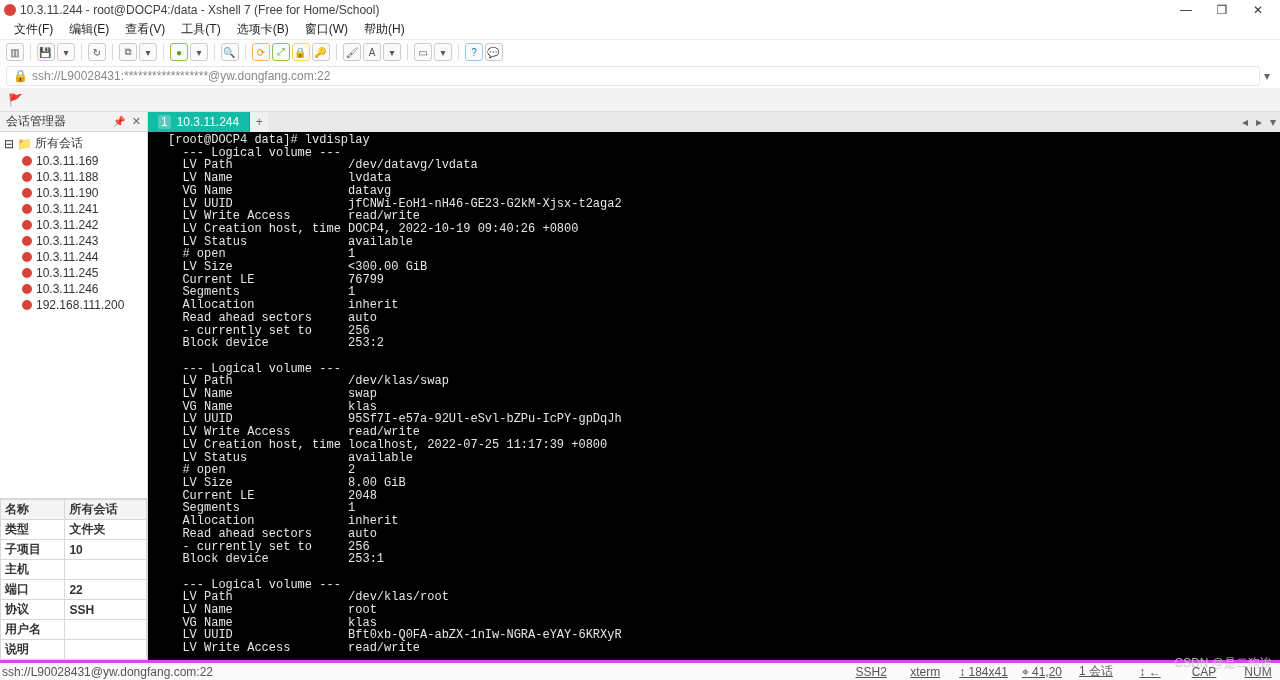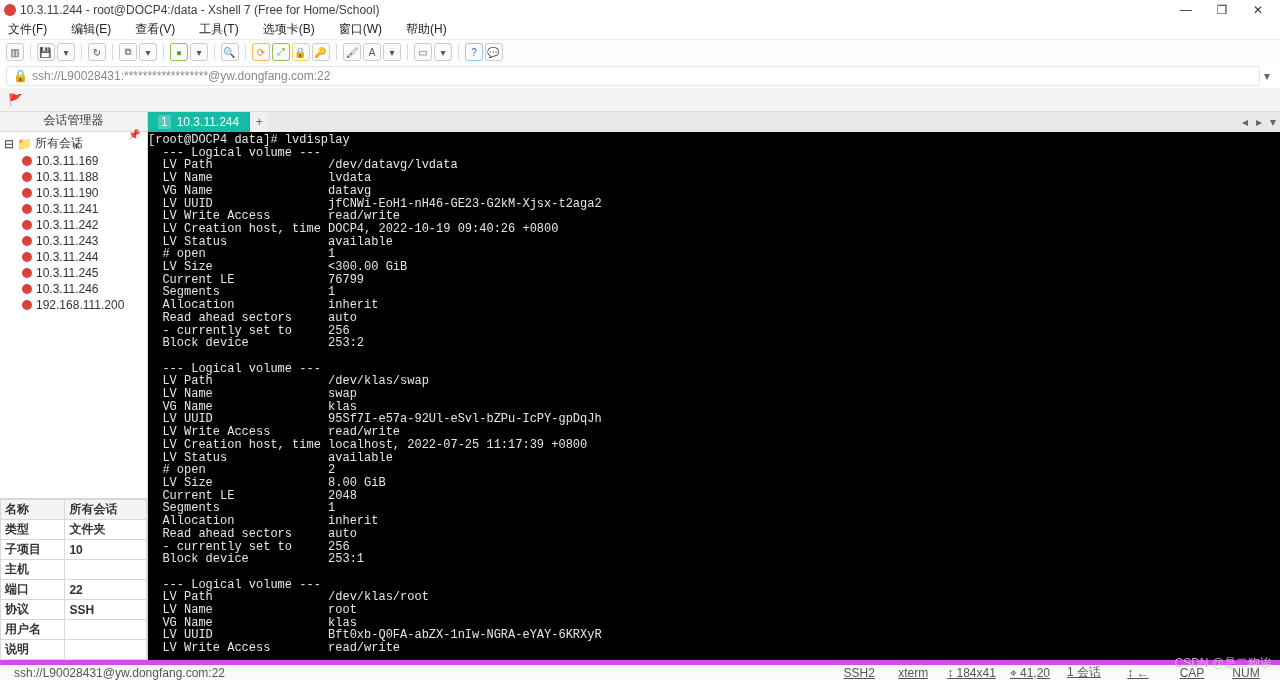--- a/index.html
+++ b/index.html
@@ -3,62 +3,62 @@
 <meta charset="utf-8">
 <style>
   *{box-sizing:border-box;margin:0;padding:0;font-family:"Microsoft YaHei","Segoe UI",sans-serif;font-size:12px;}
   body{background:#fff;width:1280px;height:680px;overflow:hidden;display:flex;flex-direction:column;}
   
   .title-bar{height:20px;display:flex;align-items:center;padding:0 4px;background:#fff;}
   .title-bar .ico{width:12px;height:12px;border-radius:50%;background:#d8443a;margin-right:4px;}
   .title-bar .title{flex:1;color:#404040;}
   .winbtn{width:36px;text-align:center;color:#333;font-size:12px;line-height:20px;}
   
-  .menu{height:20px;display:flex;align-items:center;padding:0 8px;gap:24px;color:#222;border-bottom:1px solid #eee;}
+  .menu{height:20px;display:flex;align-items:center;padding:0 14px;gap:16px;color:#222;border-bottom:1px solid #eee;}
   .menu span{cursor:default;}
   
   .toolbar{height:24px;display:flex;align-items:center;padding:0 6px;gap:2px;background:#fdfdfd;}
   .tbtn{width:18px;height:18px;border:1px solid #ccc;border-radius:3px;display:inline-flex;align-items:center;justify-content:center;font-size:10px;color:#555;background:#fafafa;}
   .tsep{width:1px;height:16px;background:#ddd;margin:0 4px;}
   .tbtn.green{border-color:#8bc34a;color:#5a9e1e;}
   .tbtn.orange{border-color:#ffb74d;color:#e68a00;}
   .tbtn.blue{border-color:#90caf9;color:#1976d2;}
   .tbtn.yellow{border-color:#ffd54f;color:#f9a825;}
   
   .addr{height:24px;display:flex;align-items:center;padding:2px 6px;background:#fff;}
   .addrinner{flex:1;height:20px;border:1px solid #e5e5e5;border-radius:3px;display:flex;align-items:center;padding:0 6px;color:#888;}
   .addrinner .lock{color:#f0ad4e;margin-right:4px;}
   .darrow{width:14px;text-align:center;color:#666;}
   
   .hintbar{height:24px;display:flex;align-items:center;padding:0 8px;background:#f3f3f3;color:#888;gap:6px;border-bottom:1px solid #ddd;}
   .hintbar .flag{color:#d8443a;}
   
   .main{flex:1;display:flex;min-height:0;}
   .left{width:148px;display:flex;flex-direction:column;border-right:1px solid #d8d8d8;}
-  .panel-title{height:20px;background:#f2f2f2;border-bottom:1px solid #d8d8d8;display:flex;align-items:center;padding:0 6px;color:#333;flex-direction:column;}
+  .panel-title{height:20px;background:#f2f2f2;border-bottom:1px solid #d8d8d8;display:flex;align-items:center;padding:0 6px;color:#333;}
   .panel-title .pin{margin-left:auto;color:#888;font-size:10px;}
   .panel-title .x{margin-left:6px;color:#666;font-size:11px;}
   .tree{flex:1;overflow:auto;padding:2px 0;}
   .tree-root{display:flex;align-items:center;padding:1px 4px;gap:3px;color:#333;}
   .tree-node{display:flex;align-items:center;padding:1px 6px 1px 22px;gap:4px;color:#333;}
   .tree-node .dot{width:10px;height:10px;border-radius:50%;background:#d8443a;}
   .props{border-top:1px solid #d8d8d8;}
   .props table{width:100%;border-collapse:collapse;}
   .props th,.props td{border:1px solid #d8d8d8;padding:1px 4px;text-align:left;font-weight:bold;color:#333;background:#fff;height:16px;}
   .props th{background:#f4f4f4;}
   .right{flex:1;display:flex;flex-direction:column;min-width:0;}
   .tabs{height:20px;display:flex;align-items:stretch;background:#e9e9e9;}
   .tab{display:flex;align-items:center;padding:0 10px;background:#14bca6;color:#fff;gap:6px;border-right:1px solid #0fa894;}
   .tab .n{background:rgba(255,255,255,.25);padding:0 3px;border-radius:2px;}
   .newtab{width:18px;display:flex;align-items:center;justify-content:center;color:#666;background:#f0f0f0;}
   .tabspace{flex:1;}
   .tabctl{width:14px;display:flex;align-items:center;justify-content:center;color:#666;}
-  .term{flex:1;background:#000;color:#e6e6e6;font-family:"Consolas","Courier New",monospace;font-size:12px;line-height:12.7px;padding:2px 0;white-space:pre;overflow:hidden;position:relative;}
-  
-  .status{height:20px;border-top:5px solid #d946ef;display:flex;align-items:center;padding:0 14px;color:#555;background:#fafafa;gap:14px;}
+  .term{flex:1;background:#000;color:#e6e6e6;font-family:"Consolas","Courier New",monospace;font-size:12px;line-height:12.7px;padding:2px 20px;white-space:pre;overflow:hidden;position:relative;}
+  
+  .status{height:20px;border-top:3px solid #d946ef;display:flex;align-items:center;padding:0 2px;color:#555;background:#fafafa;gap:14px;}
   .status .sp{flex:1;}
   .status .cell{min-width:40px;text-align:center;text-decoration:underline;}
   .watermark{position:absolute;right:8px;bottom:8px;color:#c9c9c9;font-size:12px;opacity:.9;pointer-events:none;}
 </style>
 </head>
 <body>
 
 <div class="title-bar">
   <span class="ico"></span>
   <span class="title">10.3.11.244 - root@DOCP4:/data - Xshell 7 (Free for Home/School)</span>

